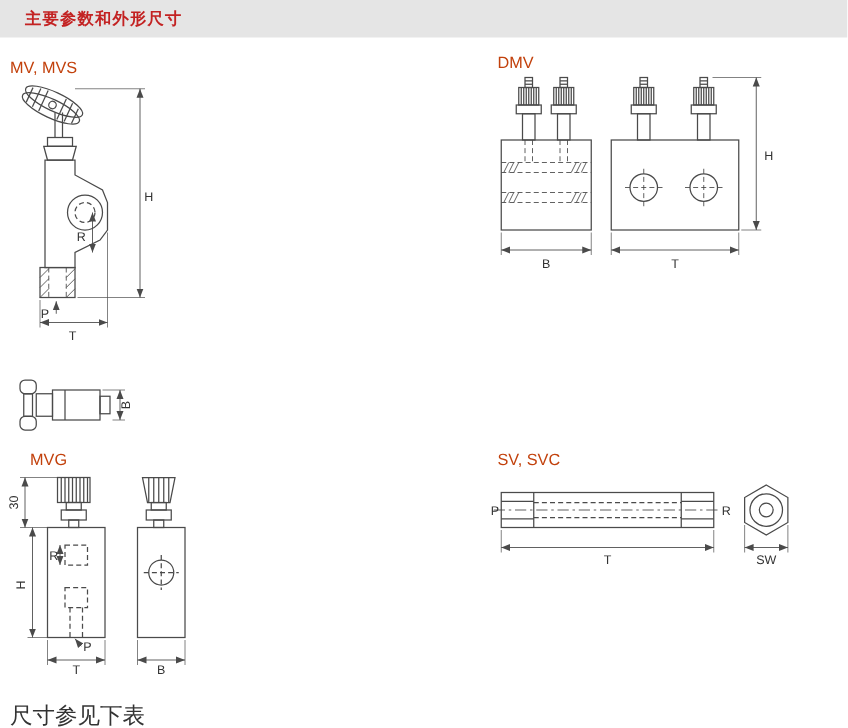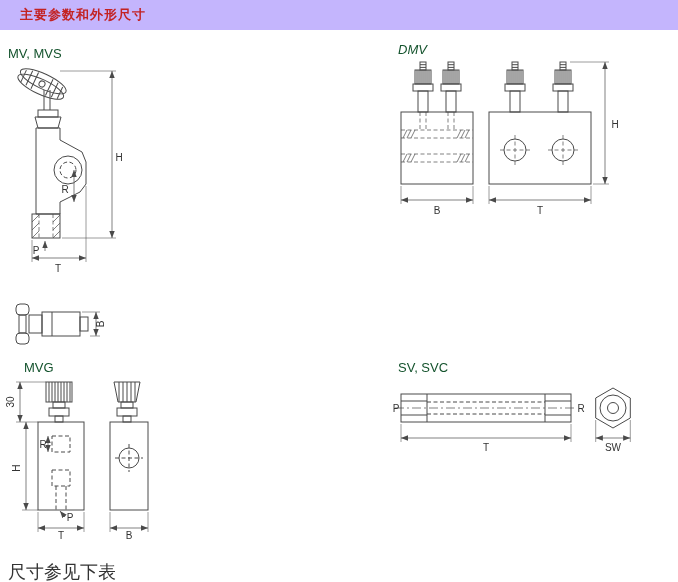--- a/index.html
+++ b/index.html
@@ -5,27 +5,27 @@
   * { box-sizing: border-box; }
   html, body { margin: 0; padding: 0; }
   body {
     width: 678px; height: 582px; position: relative;
     background: #ffffff;
     font-family: "Liberation Sans", sans-serif;
     overflow: hidden;
   }
   .header-bar {
     position: absolute; left: 0; top: 0; width: 678px; height: 30px;
-    background: #c4b5fd; display: flex; align-items: center;
+    background: #e5e5e5; display: flex; align-items: center;
   }
   .header-title {
     color: #c32222; font-weight: bold; font-size: 13px;
     padding-left: 20px; letter-spacing: 1px;
   }
-  .fig-label { position: absolute; font-size: 13px; color: #14532d; }
+  .fig-label { position: absolute; font-size: 13px; color: #c2410c; }
   .fig { position: absolute; }
   .footer-note { position: absolute; left: 8px; top: 560px; font-size: 18px; color: #333; }
 
   svg { overflow: visible; }
   svg text { font-family: "Liberation Sans", sans-serif; font-size: 10px; fill: #333; stroke: none; }
   .draw line, .draw path, .draw rect, .draw circle, .draw ellipse {
     fill: none; stroke: #4a4a4a; stroke-width: 1;
   }
   .thin line { stroke-width: 0.7; }
   .dim line { fill: none; stroke: #4a4a4a; stroke-width: 0.7; }
@@ -34,21 +34,21 @@
   .cl { stroke-dasharray: 9 3 2 3; }
 </style>
 </head>
 <body>
 
 <div class="header-bar">
   <span class="header-title">主要参数和外形尺寸</span>
 </div>
 
 <div class="fig-label" style="left:8px; top:46px;">MV, MVS</div>
-<div class="fig-label" style="left:398px; top:42px;font-style:italic;">DMV</div>
+<div class="fig-label" style="left:398px; top:42px;">DMV</div>
 <div class="fig-label" style="left:8px; top:360px;margin-left:16px;">MVG</div>
 <div class="fig-label" style="left:398px; top:360px;">SV, SVC</div>
 
 <svg class="fig" style="left:8px; top:62px;" width="130" height="215" viewBox="0 0 130 215">
   <defs>
     <marker id="mA" viewBox="0 0 10 10" refX="9" refY="5" markerWidth="8" markerHeight="8" markerUnits="userSpaceOnUse" orient="auto-start-reverse">
       <path d="M0,1.5 L9,5 L0,8.5 Z" fill="#4a4a4a"></path>
     </marker>
   </defs>
 

